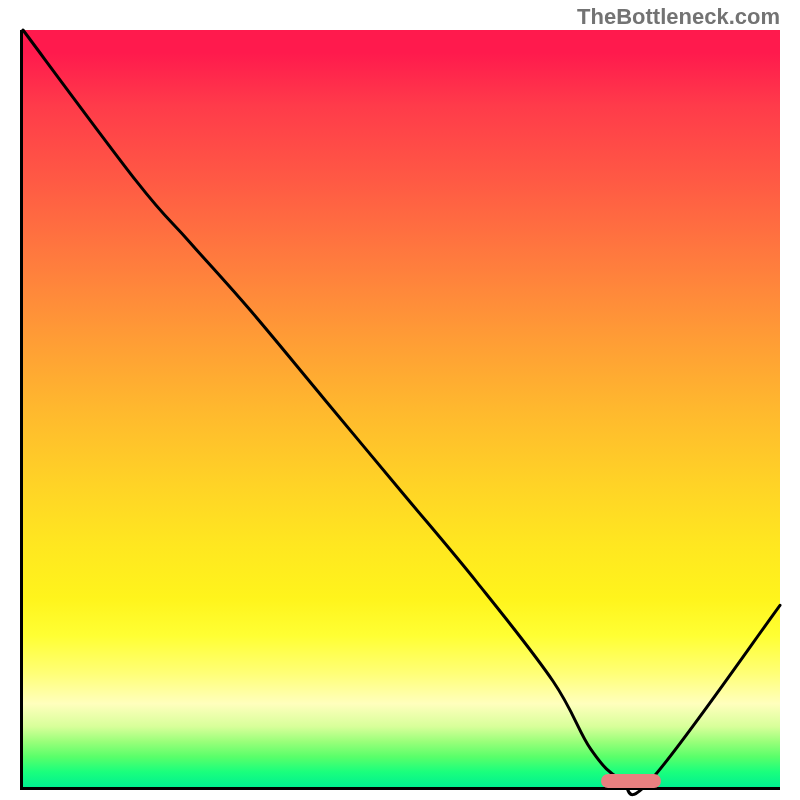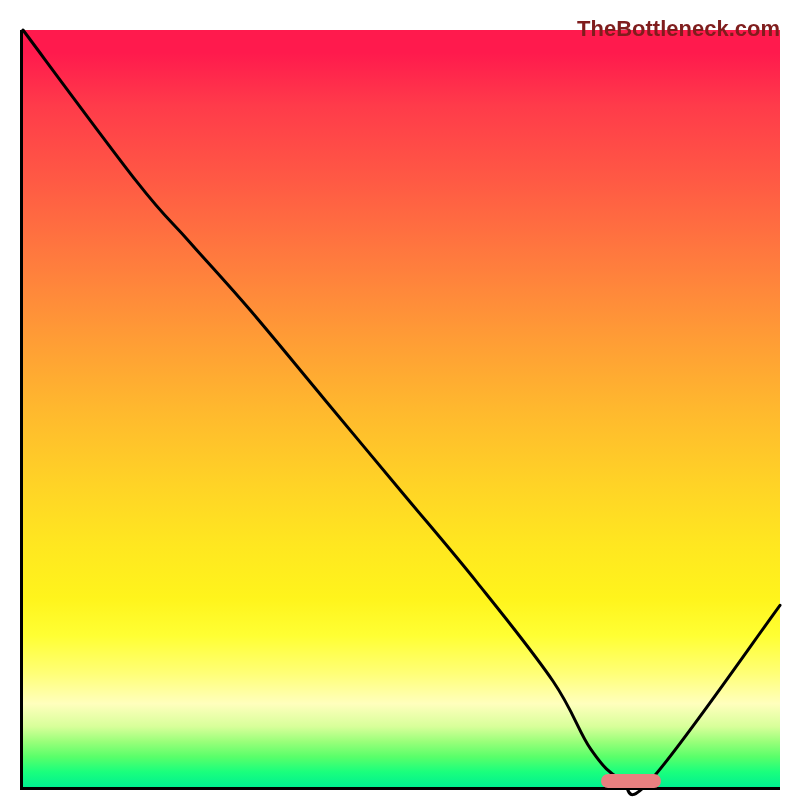--- a/index.html
+++ b/index.html
@@ -6,23 +6,23 @@
   body {
     width: 800px;
     height: 800px;
     background: #ffffff;
     font-family: Arial, sans-serif;
     position: relative;
     overflow: hidden;
   }
   .watermark {
     position: absolute;
-    top: 16px;
+    top: 4px;
     right: 20px;
-    color: #7f1d1d;
+    color: #737373;
     font-size: 22px;
     font-weight: bold;
     font-family: Arial, sans-serif;
     z-index: 10;
   }
   .chart-area {
     position: absolute;
     left: 20px;
     top: 30px;
     width: 760px;

